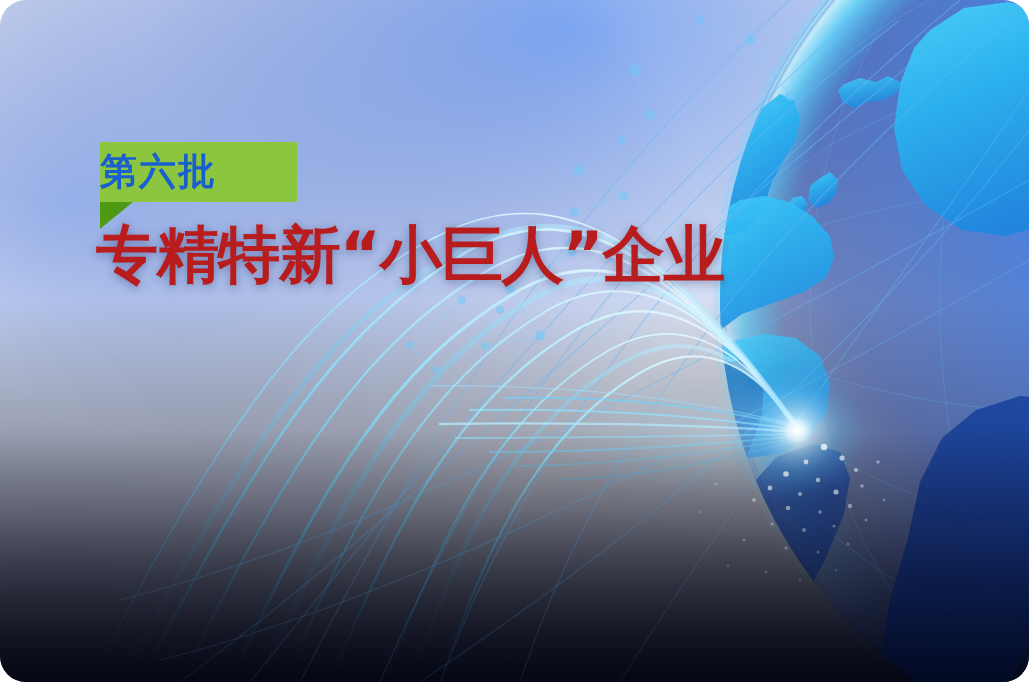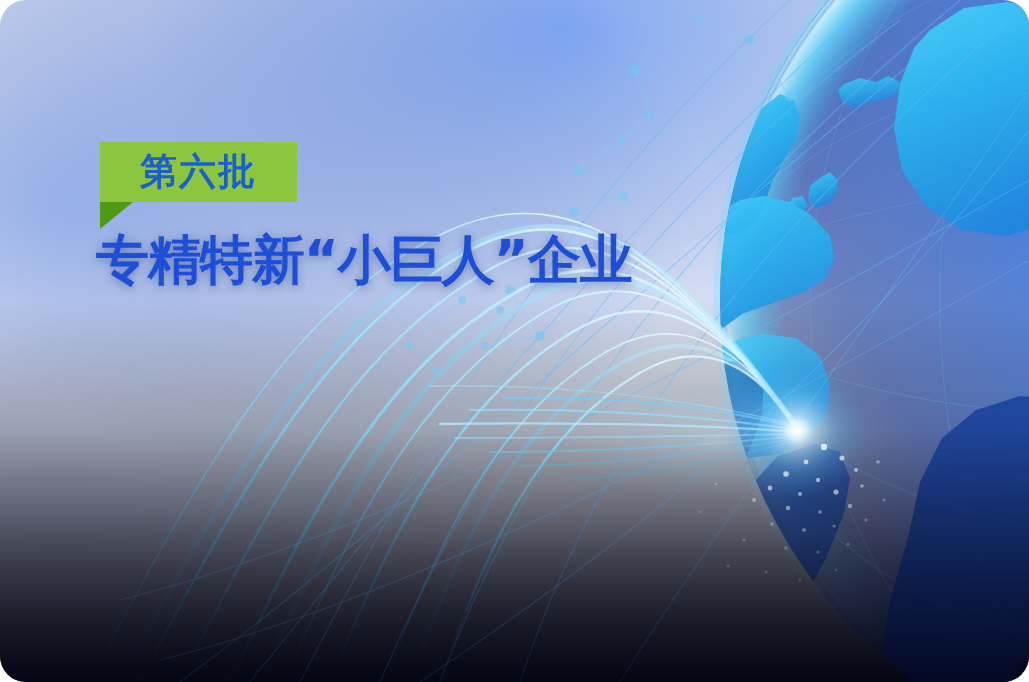--- a/index.html
+++ b/index.html
@@ -25,44 +25,44 @@
   }
   .layer{position:absolute;inset:0;}
   .layer svg{display:block;width:1029px;height:682px;}
 
   
   #badge-wrap{position:absolute;left:100px;top:142px;z-index:40;}
   #badge{
     position:relative;
     width:197px;height:60px;
     background:#8cc63f;
-    display:flex;align-items:center;justify-content:center;
+    display:flex;align-items:center;justify-content:flex-start;
   }
   #badge-label{
     font-family:"DejaVu Sans","Liberation Sans",sans-serif;
     font-size:37px;font-weight:700;color:#1a5fd0;
     letter-spacing:2px;line-height:1;
     white-space:nowrap;
     transform:translateY(-1px);
   }
   #badge-tail{
     position:absolute;left:0;top:60px;
     width:0;height:0;
     border-left:33px solid #4e9b13;
     border-bottom:27px solid transparent;
   }
 
   
   #title{
-    position:absolute;left:96px;top:233px;z-index:40;
+    position:absolute;left:96px;top:224px;z-index:40;
     font-family:"DejaVu Sans","Liberation Sans",sans-serif;
     font-weight:700;
-    font-size:53px;
+    font-size:62px;
     line-height:1;
-    color:#1d4ed8;
+    color:#b91c1c;
     white-space:nowrap;
     letter-spacing:-1px;
     text-shadow:0 2px 10px rgba(0,20,80,.35);
   }
 </style>
 </head>
 <body>
 
 <div id="banner">
 

